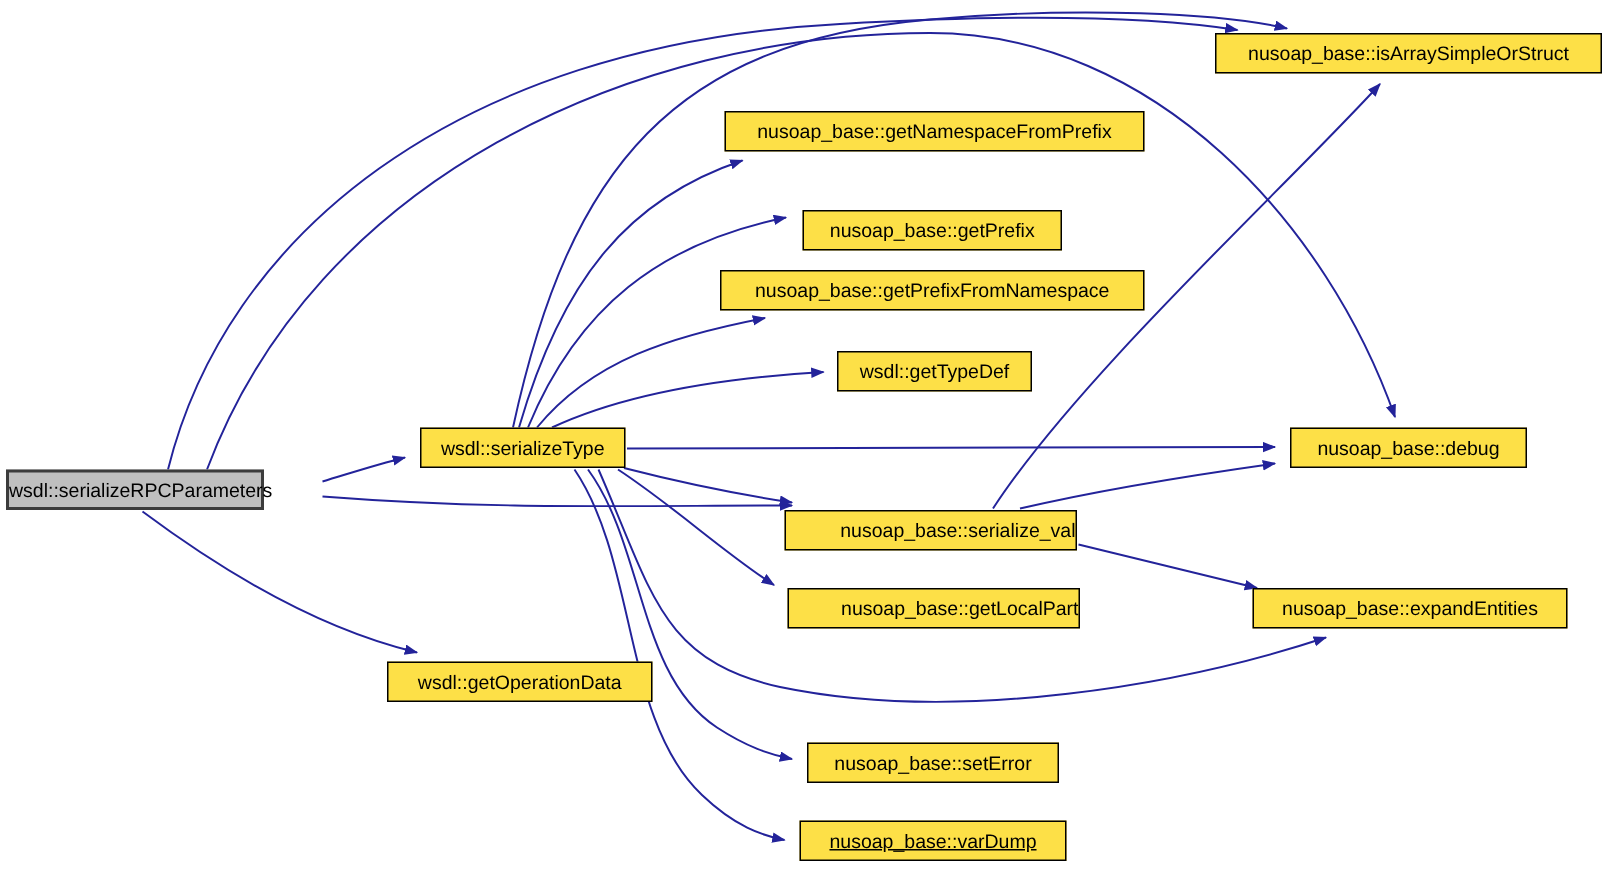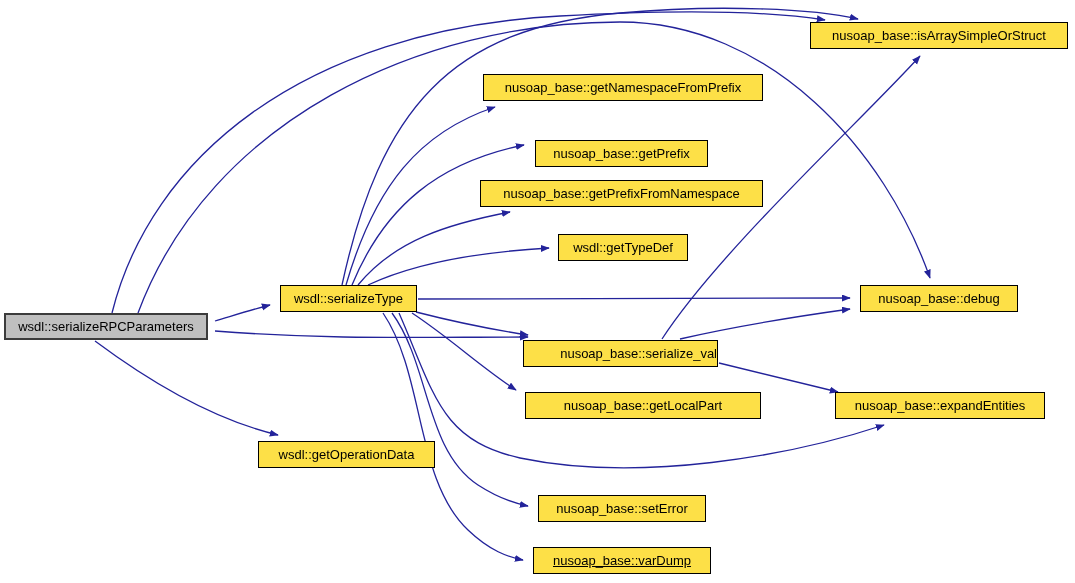--- a/index.html
+++ b/index.html
@@ -68,39 +68,39 @@
       <path d="M412,313 C450,338 482,368 516,390" marker-end="url(#arrow)"></path>
       <path d="M392,313 C430,365 425,450 478,485 C498,498 513,503 528,506" marker-end="url(#arrow)"></path>
       <path d="M383,313 C425,375 415,480 468,530 C490,551 508,557 523,560" marker-end="url(#arrow)"></path>
       <path d="M399,313 C435,395 440,440 520,458 C640,483 790,456 884,425" marker-end="url(#arrow)"></path>
       <path d="M662,339 C720,250 860,122 920,56" marker-end="url(#arrow)"></path>
       <path d="M680,339 C740,325 800,316 850,309" marker-end="url(#arrow)"></path>
       <path d="M719,363 C760,373 800,383 838,392" marker-end="url(#arrow)"></path>
     </g>
   </svg>
 
-  <div class="node root" style="left:4px; top:313px; width:204px; height:27px;">wsdl::serializeRPCParameters</div>
+  <div class="node root" style="left:4px; top:313px; width:172px; height:27px;">wsdl::serializeRPCParameters</div>
 
   <div class="node" style="left:280px; top:285px; width:137px; height:27px;">wsdl::serializeType</div>
 
   <div class="node" style="left:483px; top:74px; width:280px; height:27px;">nusoap_base::getNamespaceFromPrefix</div>
 
   <div class="node" style="left:535px; top:128px; width:173px; height:27px;margin-top:12px;">nusoap_base::getPrefix</div>
 
   <div class="node" style="left:480px; top:180px; width:283px; height:27px;">nusoap_base::getPrefixFromNamespace</div>
 
   <div class="node" style="left:558px; top:234px; width:130px; height:27px;">wsdl::getTypeDef</div>
 
   <div class="node" style="left:810px; top:22px; width:258px; height:27px;">nusoap_base::isArraySimpleOrStruct</div>
 
   <div class="node" style="left:860px; top:285px; width:158px; height:27px;">nusoap_base::debug</div>
 
   <div class="node" style="left:523px; top:340px; width:195px; height:27px;text-align:right;">nusoap_base::serialize_val</div>
 
-  <div class="node" style="left:525px; top:392px; width:236px; height:27px;">nusoap_base::getLocalPart</div>
+  <div class="node" style="left:525px; top:392px; width:195px; height:27px;text-align:right;">nusoap_base::getLocalPart</div>
 
   <div class="node" style="left:835px; top:392px; width:210px; height:27px;">nusoap_base::expandEntities</div>
 
   <div class="node" style="left:258px; top:441px; width:177px; height:27px;">wsdl::getOperationData</div>
 
   <div class="node" style="left:538px; top:495px; width:168px; height:27px;">nusoap_base::setError</div>
 
   <div class="node" style="left:533px; top:547px; width:178px; height:27px;text-decoration:underline;">nusoap_base::varDump</div>
 
 </div>

